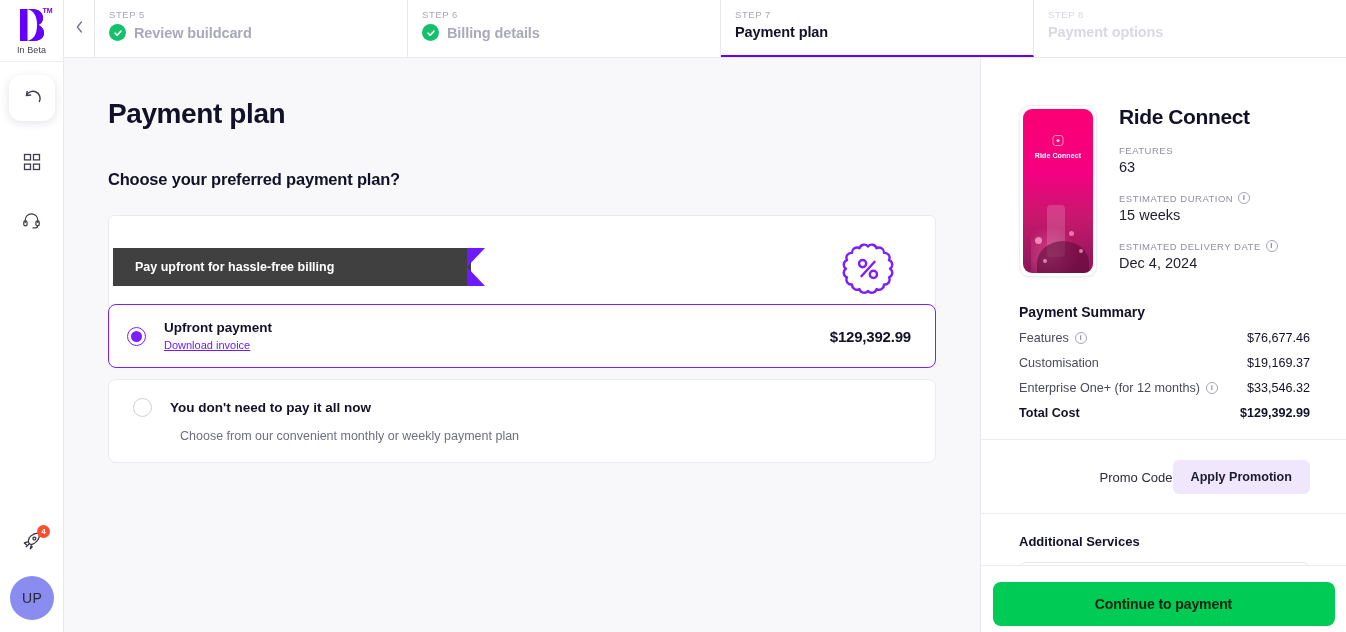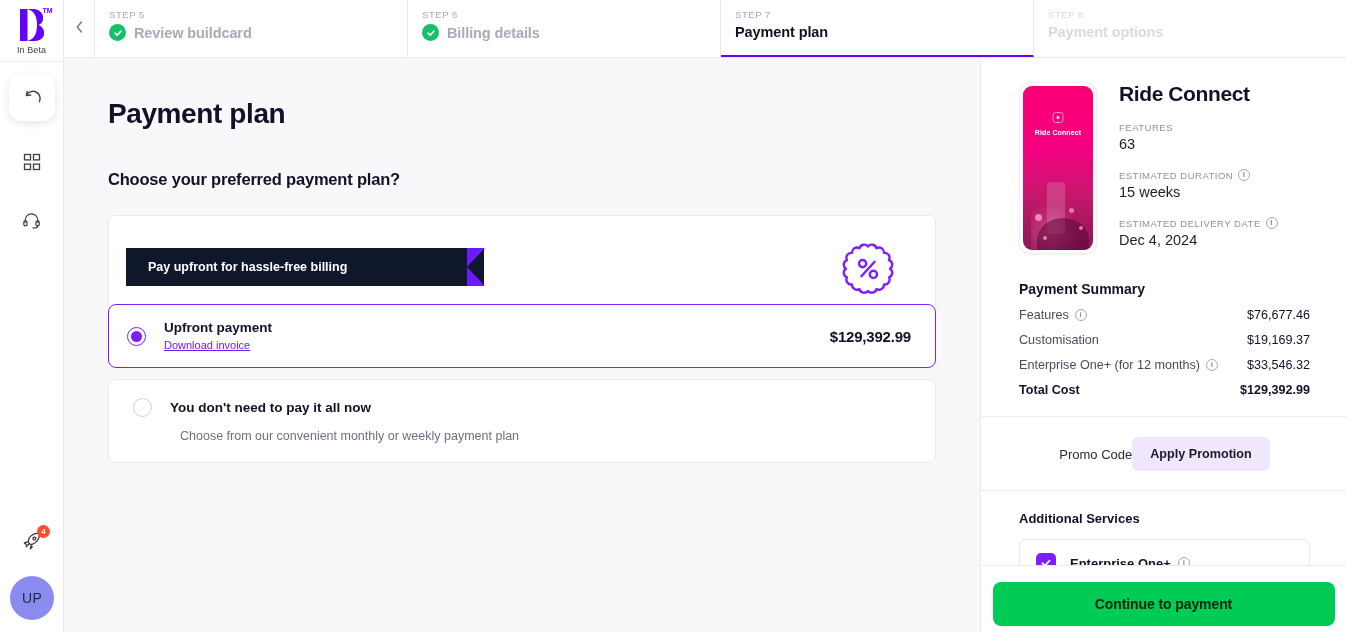--- a/index.html
+++ b/index.html
@@ -115,22 +115,22 @@
   }
   .page-title { font-size: 28px; font-weight: 700; color: #121127; letter-spacing: -.4px; }
   .section-q { font-size: 16.5px; font-weight: 700; color: #121127; margin-top: 40px; letter-spacing: -.2px;}
 
   .plan-card {
     margin-top: 26px; background: #ffffff;
     border: 1px solid #eaeaf0; border-radius: 6px;
     position: relative; height: 96px;
   }
   .ribbon {
-    position: absolute; left: 17px; top: 32px;
-    height: 38px; background: #0f172a; color: #ffffff;
+    position: absolute; left: 4px; top: 32px;
+    height: 38px; background: #404040; color: #ffffff;
     display: flex; align-items: center;
     padding: 0 26px 0 22px;
     font-size: 12.5px; font-weight: 700;
     width: 358px;
     clip-path: polygon(0 0, 100% 0, 100% 100%, 0 100%);
   }
   .ribbon-notch {
     position: absolute; left: 358px; top: 32px;
     width: 0; height: 0;
     border-top: 19px solid #6d1aff;
@@ -167,21 +167,21 @@
   .opt-row { display: flex; align-items: center; gap: 18px; }
   .opt-sub { font-size: 12.5px; color: #6f6f82; margin-top: 12px; margin-left: 47px; }
 
   
   .rightpanel {
     width: 366px; flex: 0 0 366px;
     background: #ffffff; border-left: 1px solid #e9e9ee;
     padding: 24px 36px 0 38px;
     position: relative; overflow: hidden;
   }
-  .prod-row { display: flex; gap: 22px; }
+  .prod-row { display: flex; gap: 22px; margin-top: 23px; }
   .phone {
     width: 78px; height: 172px; border-radius: 11px;
     background: #ffffff; border: 1px solid #eeeef3;
     padding: 3px; flex: 0 0 78px;
     box-shadow: 0 1px 3px rgba(0,0,0,.06);
   }
   .phone-inner {
     width: 100%; height: 100%; border-radius: 9px; overflow: hidden;
     background: linear-gradient(180deg,#fb0074 0%,#f50081 38%,#c7186d 66%,#8c1658 100%);
     position: relative;
@@ -216,21 +216,21 @@
   .sum-row {
     display: flex; justify-content: space-between; align-items: center;
     margin-top: 11px;
   }
   .sum-label { font-size: 12.6px; color: #4a4a5c; display: flex; align-items: center; gap: 6px; }
   .sum-value { font-size: 12.6px; color: #121127; margin-left: 16px; }
   .sum-row.total .sum-label { font-weight: 700; color: #121127; }
   .sum-row.total .sum-value { font-weight: 700; }
   .panel-div { height: 1px; background: #ececf1; margin: 19px -36px 0 -38px; }
 
-  .promo-row { display: flex; align-items: center; justify-content: center; margin-top: 20px; }
+  .promo-row { display: flex; align-items: center; justify-content: flex-end; margin-top: 20px; }
   .promo-label { font-size: 13px; color: #2b2b3a; }
   .promo-btn {
     background: #f0e7fd; color: #1b1b2b; border: none; border-radius: 6px;
     font-size: 12.6px; font-weight: 700; padding: 10px 18px; cursor: pointer;
     font-family: "Liberation Sans", sans-serif;
   }
   .add-title { font-size: 13px; font-weight: 700; color: #121127; margin-top: 20px; }
   .svc-card {
     margin-top: 13px; border: 1px solid #e8e8ef; border-radius: 7px;
     padding: 13px 16px; display: flex; align-items: center; gap: 14px;

